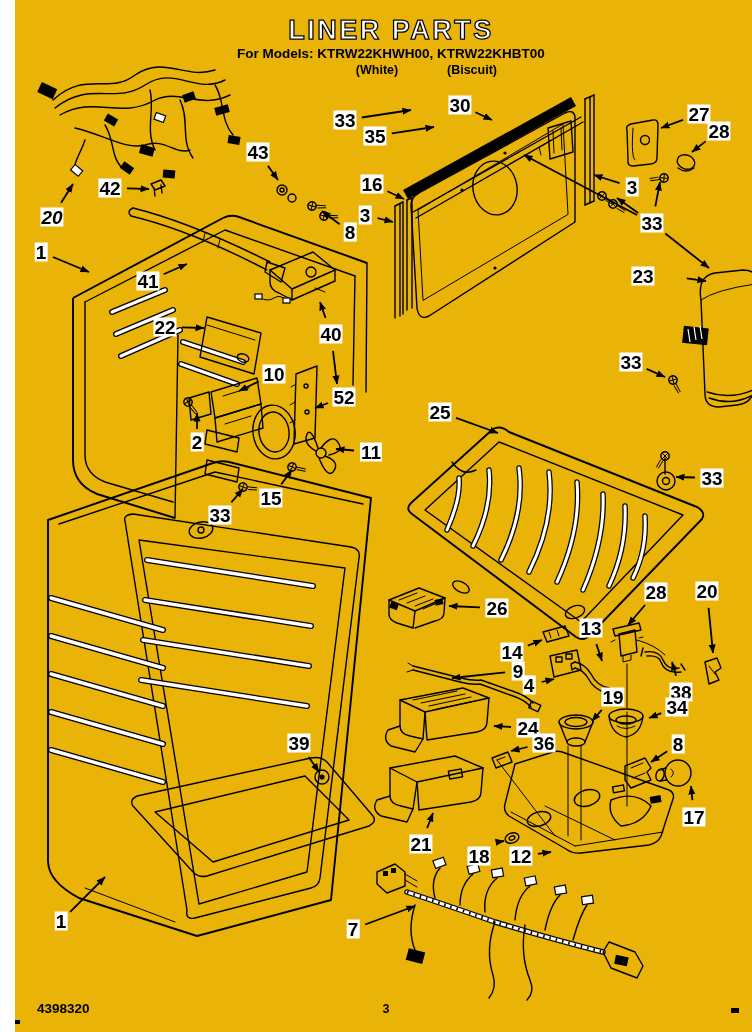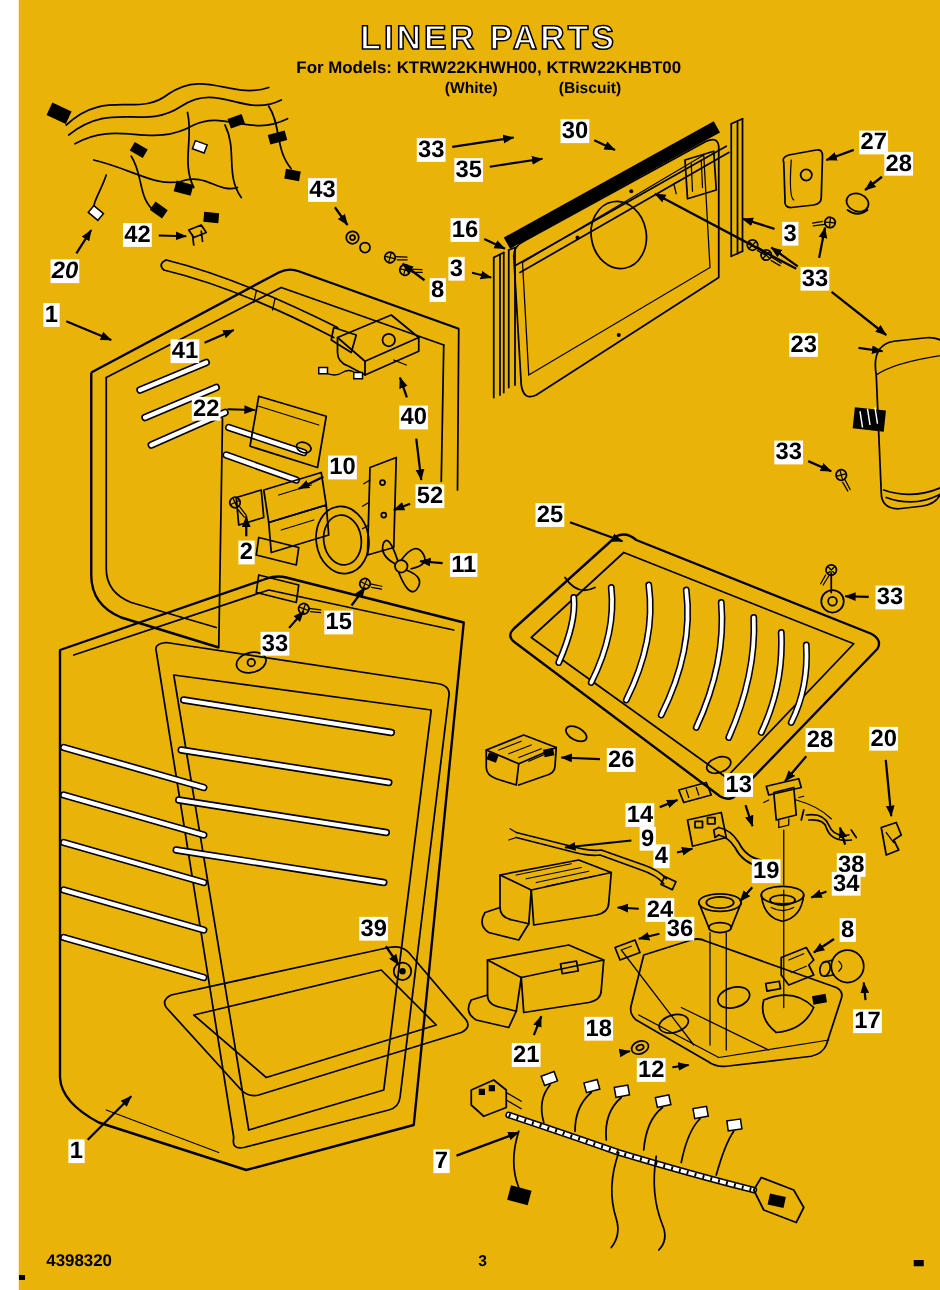--- a/index.html
+++ b/index.html
@@ -468,20 +468,20 @@
       <div class="callout" style="left: 503px; top: 671px;">9</div>
       <div class="callout" style="left: 514px; top: 685px;">4</div>
       <div class="callout" style="left: 666px; top: 692px;">38</div>
       <div class="callout" style="left: 598px; top: 697px;">19</div>
       <div class="callout" style="left: 662px; top: 707px;">34</div>
       <div class="callout" style="left: 513px; top: 728px;">24</div>
       <div class="callout" style="left: 529px; top: 743px;">36</div>
       <div class="callout" style="left: 663px; top: 744px;">8</div>
       <div class="callout" style="left: 284px; top: 743px;">39</div>
       <div class="callout" style="left: 406px; top: 844px;">21</div>
-      <div class="callout" style="left: 464px; top: 823px;">18</div>
+      <div class="callout" style="left: 464px; top: 856px;">18</div>
       <div class="callout" style="left: 506px; top: 856px;">12</div>
       <div class="callout" style="left: 679px; top: 817px;">17</div>
       <div class="callout" style="left: 338px; top: 929px;">7</div>
       <div class="callout" style="left: 46px; top: 921px;">1</div>
     </div>
 
 </div>
 
 </body></html>

